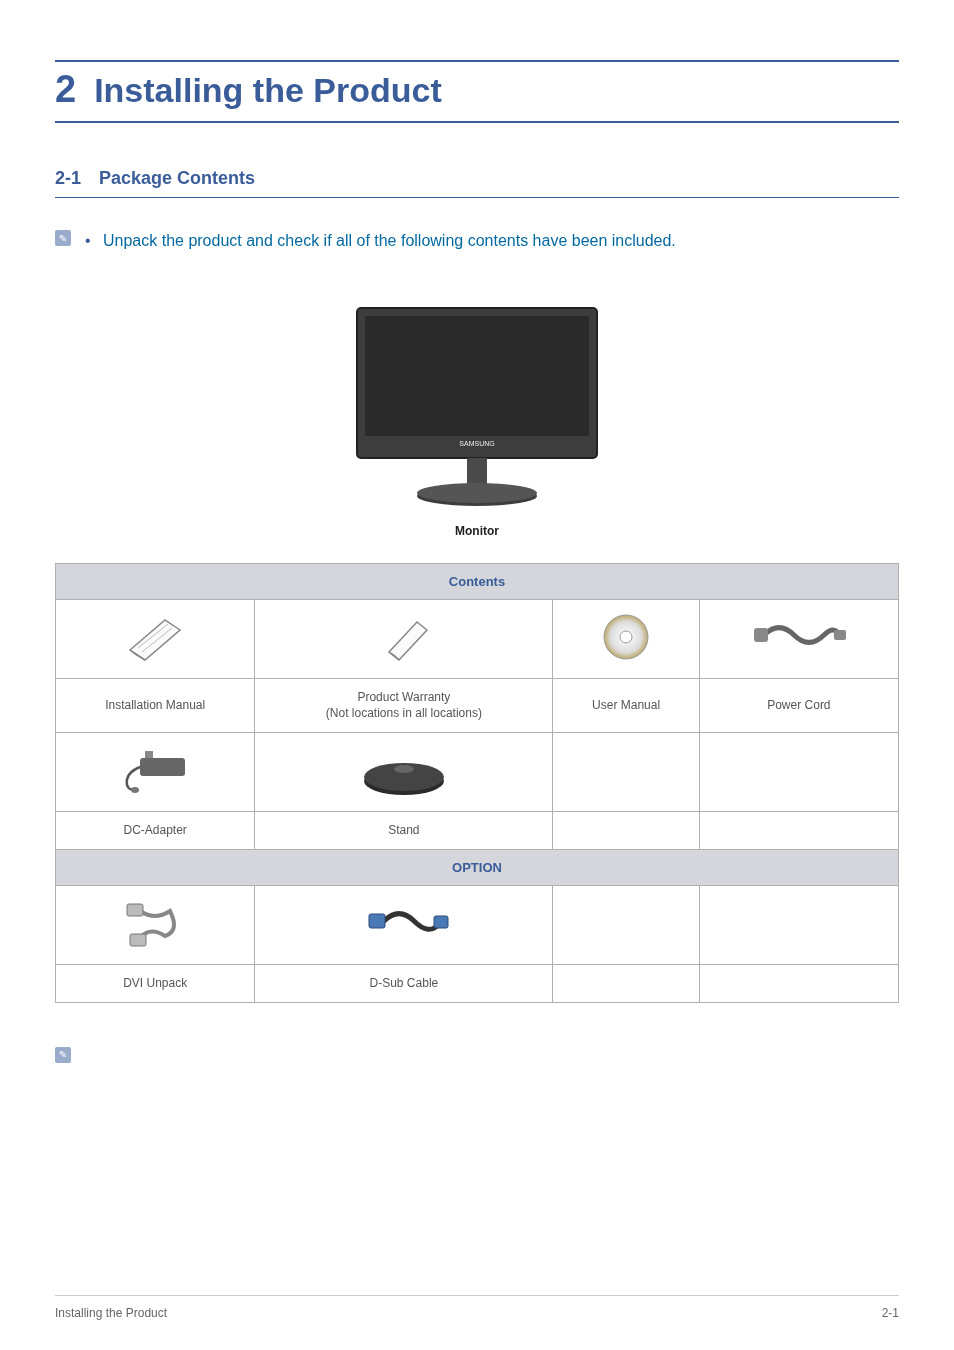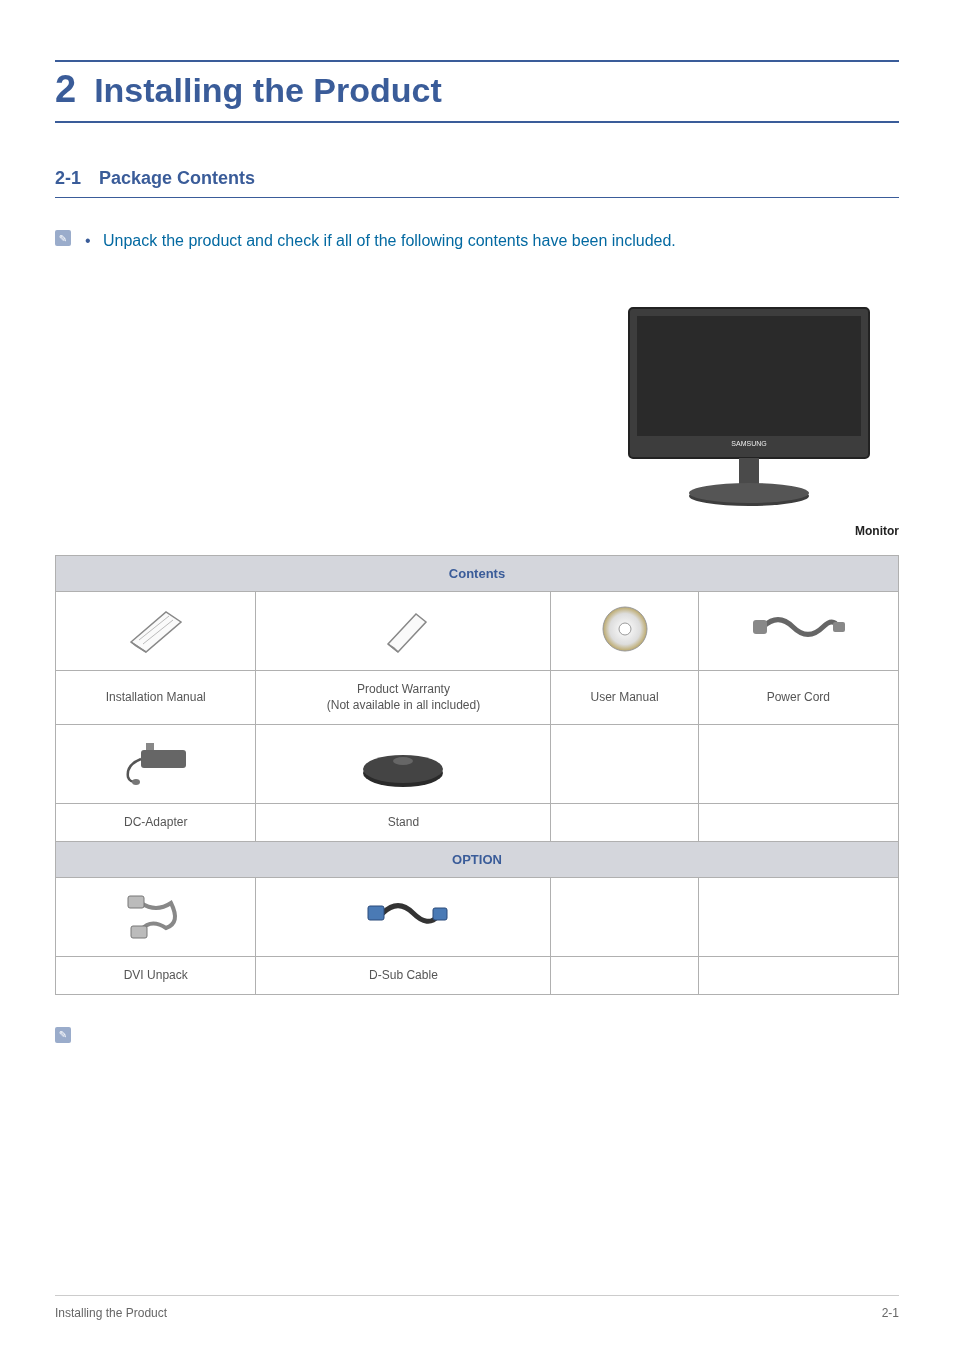--- a/index.html
+++ b/index.html
@@ -88,37 +88,37 @@
       position: absolute;
       left: 0;
       color: #3a5c99;
     }
     .note-single {
       font-size: 13px;
       color: #3a5c99;
       line-height: 1.6;
     }
     .monitor-figure {
-      text-align: right;
+      text-align: center;
       margin-top: 40px;
-      margin-bottom: 17px;
+      margin-bottom: 25px;
     }
     .monitor-svg {
       display: inline-block;
     }
     .monitor-label {
       font-size: 12px;
       font-weight: bold;
       color: #222;
       margin-top: 12px;
     }
     .contents-table {
       width: 100%;
       border-collapse: collapse;
-      margin-bottom: 30px;
+      margin-bottom: 42px;
     }
     .contents-table th.section-header {
       background: #d4d6dc;
       color: #3a5c99;
       font-size: 13px;
       font-weight: bold;
       padding: 10px;
       border: 1px solid #b0b0b0;
       text-align: center;
     }
@@ -233,21 +233,21 @@
           <rect x="5" y="18" width="14" height="14" rx="3" fill="#888"></rect>
           <rect x="85" y="20" width="12" height="10" rx="2" fill="#888"></rect>
         </svg>
       </span>
     </td>
   </tr>
   <tr>
     <td><span class="lbl">Installation Manual</span></td>
     <td>
       <div class="lbl">Product Warranty</div>
-      <div class="lbl">(Not available in all included)</div>
+      <div class="lbl">(Not locations in all locations)</div>
     </td>
     <td><span class="lbl">User Manual</span></td>
     <td><span class="lbl">Power Cord</span></td>
   </tr>
   <tr>
     <td class="img-cell">
       <span class="svg-wrap">
         <svg width="80" height="55" viewBox="0 0 80 55">
           <rect x="25" y="15" width="45" height="18" rx="3" fill="#666"></rect>
           <rect x="30" y="8" width="8" height="7" fill="#888"></rect>

